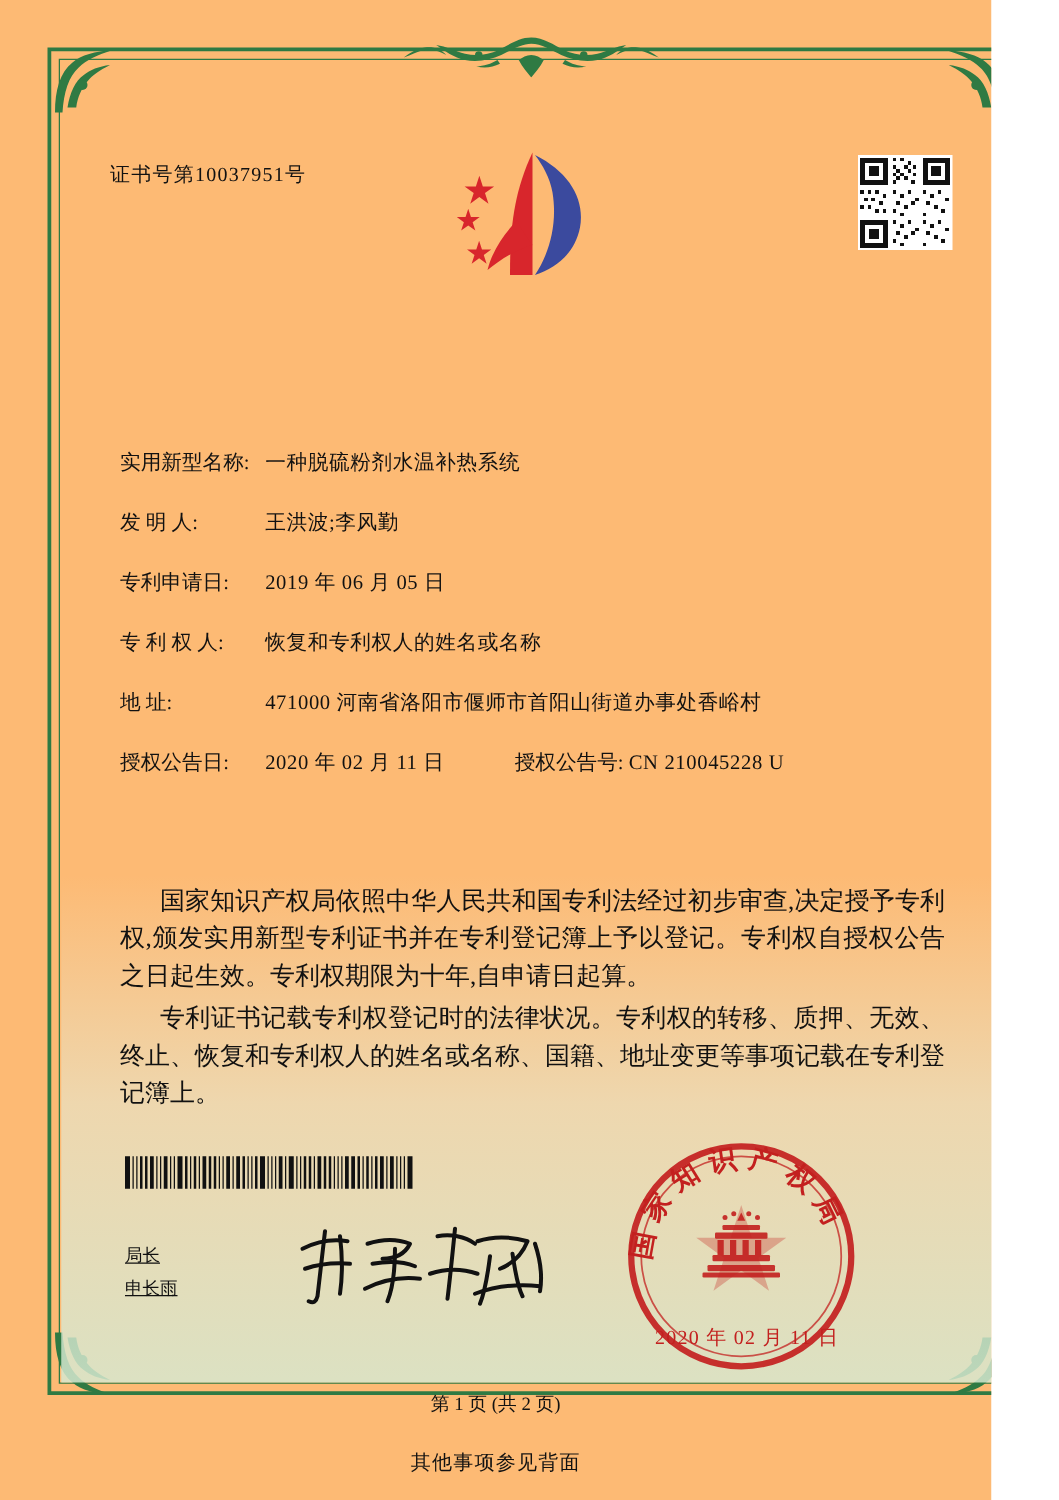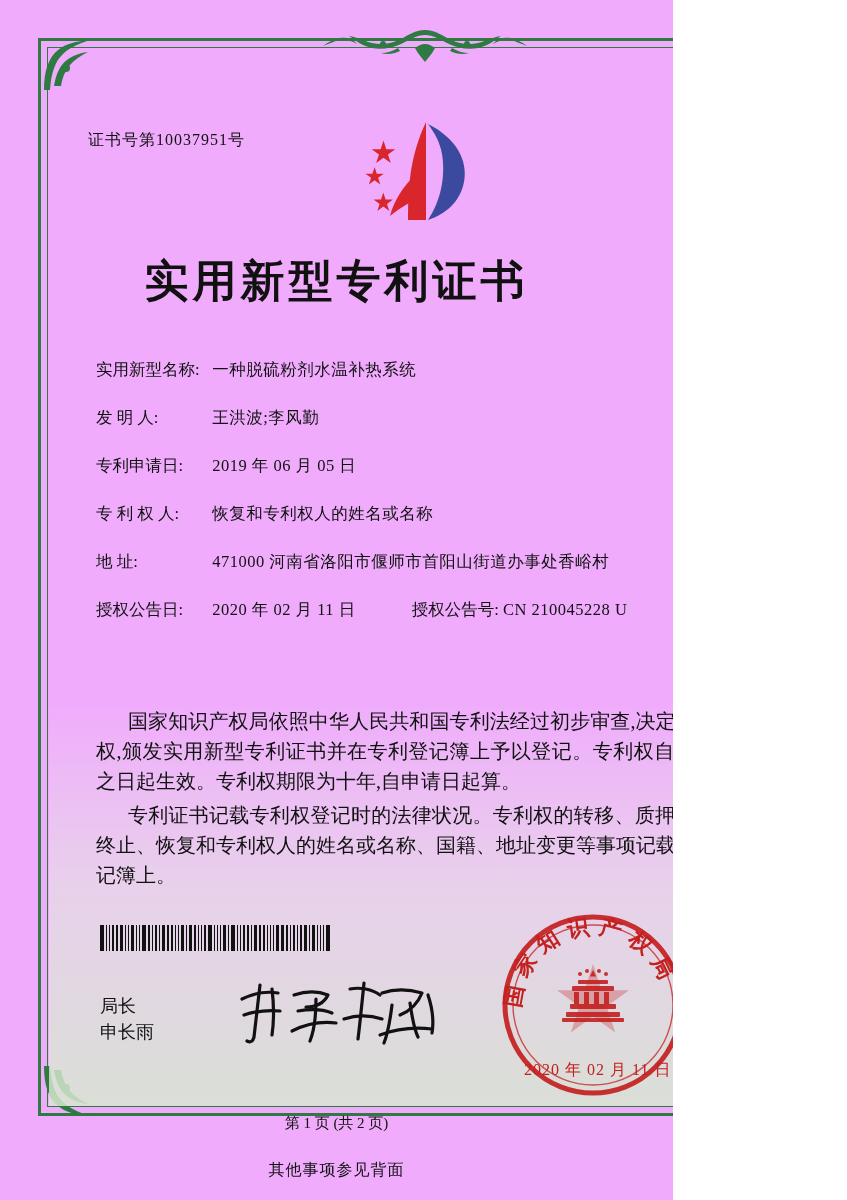--- a/index.html
+++ b/index.html
@@ -5,23 +5,23 @@
   html, body {
     margin: 0;
     padding: 0;
     background: #ffffff;
   }
   body {
     font-family: "Liberation Serif", "DejaVu Serif", serif;
   }
   .page {
     position: relative;
-    width: 673px;
+    width: 793px;
     height: 1200px;
-    background: #f0abfc;
+    background: #fdba74;
     overflow: hidden;
   }
 
   
   .border-outer {
     position: absolute;
     left: 38px;
     top: 38px;
     width: 771px;
     height: 1078px;
@@ -176,23 +176,24 @@
     height: 26px;
     background: #111;
     margin-right: 2px;
   }
 
   
   .sig-label {
     position: absolute;
     left: 100px;
     top: 993px;
-    font-size: 18px;
+    font-size: 14px;
     line-height: 26px;
     color: #111;
+    text-decoration: underline;
   }
   .sig-hand {
     position: absolute;
     left: 232px;
     top: 975px;
     width: 212px;
     height: 74px;
     color: #111;
   }
   .sig-hand svg { display:block; width:100%; height:100%; }
@@ -369,21 +370,20 @@
           <rect x="64" y="52" width="3" height="3"></rect>
         <rect x="70" y="58" width="3" height="3"></rect>
           <rect x="55" y="61" width="3" height="3"></rect>
           <rect x="61" y="64" width="3" height="3"></rect>
         <rect x="67" y="67" width="3" height="3"></rect>
           <rect x="52" y="70" width="3" height="3"></rect>
       </g>
     </svg>
   </div>
 
-  <div class="title">实用新型专利证书</div>
 
   <div class="fields">
 
     <div class="field">
       <span class="lbl">实用新型名称:</span>
       <span class="val">一种脱硫粉剂水温补热系统</span>
     </div>
 
     <div class="field">
       <span class="lbl spread">发 明 人:</span>

